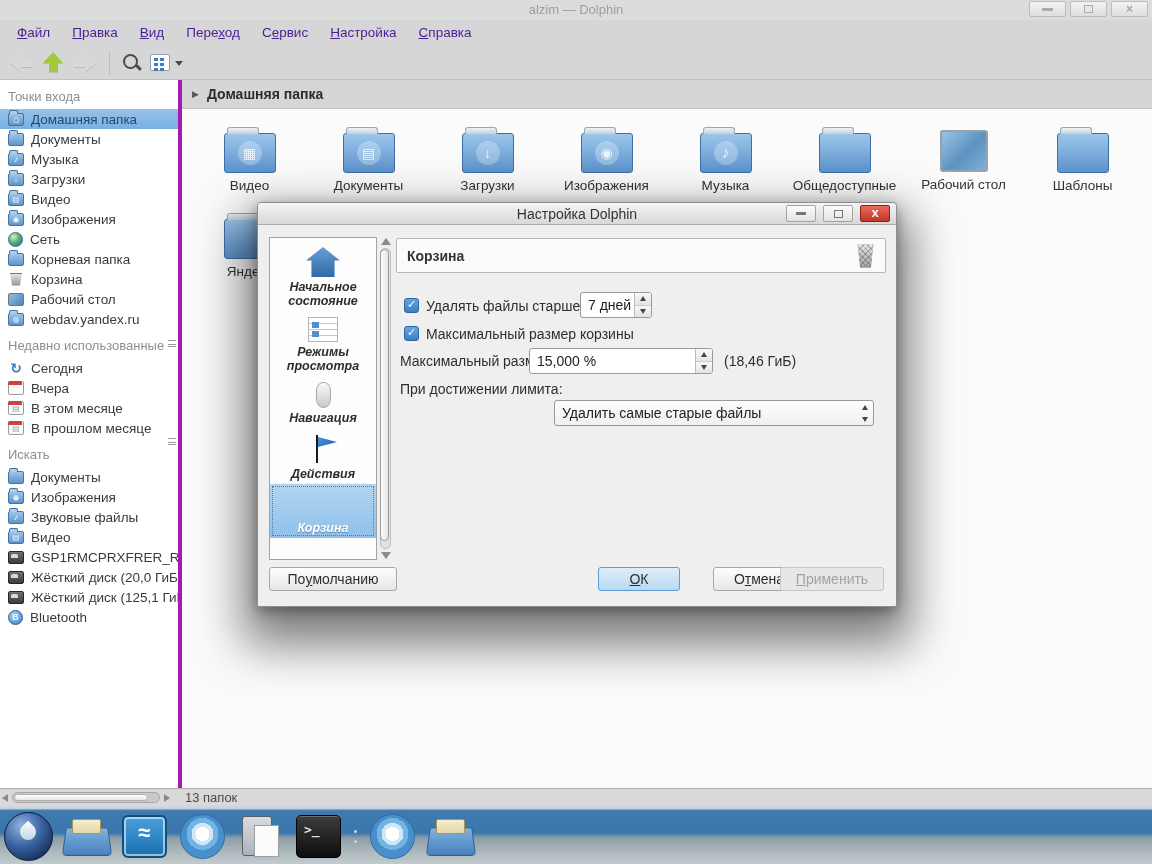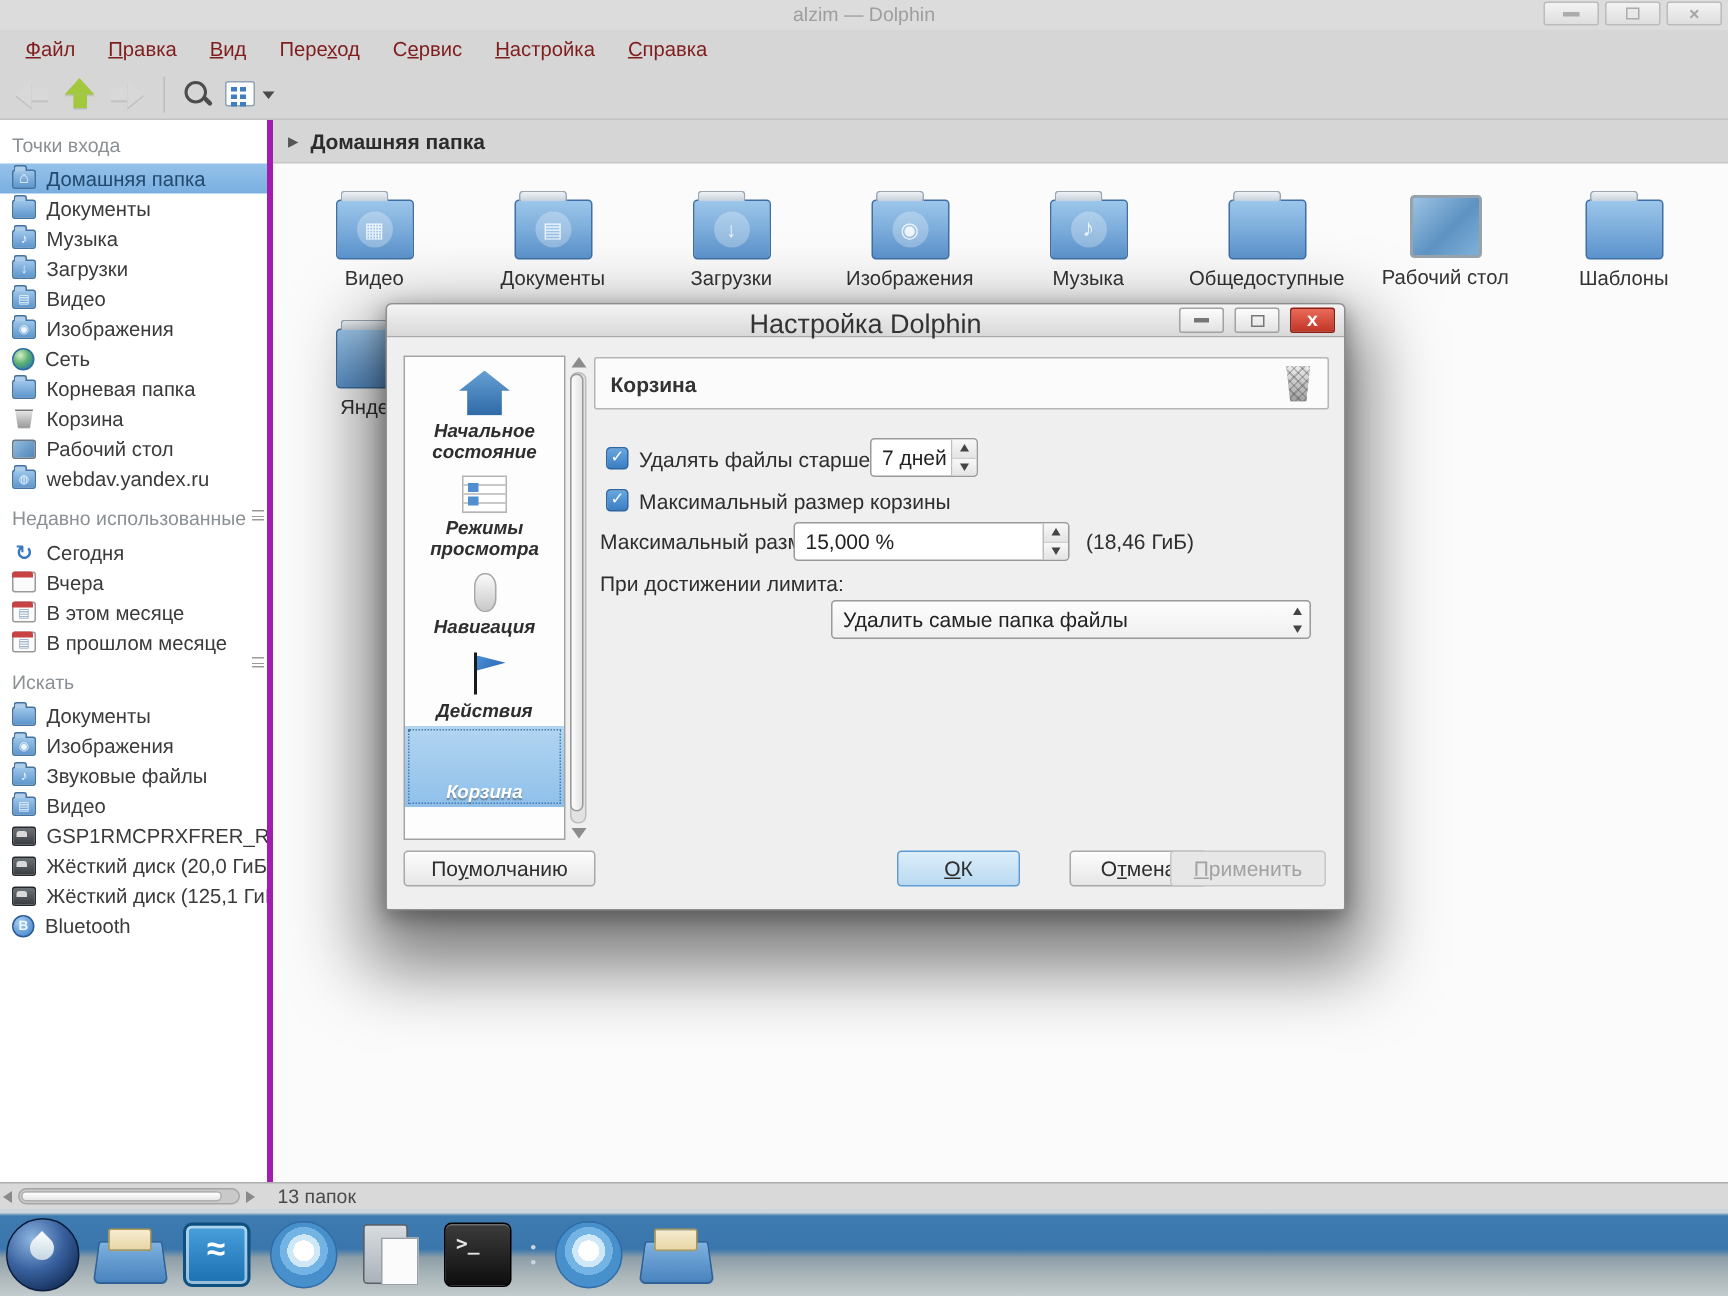--- a/index.html
+++ b/index.html
@@ -13,21 +13,21 @@
   .titlebar .title{position:absolute;left:0;right:0;top:2px;text-align:center;color:#9e9e9e;font-size:13px;}
   .winbtns{position:absolute;right:4px;top:1px;display:flex;gap:4px;}
   .wb{width:37px;height:16px;border:1px solid #bcbcbc;border-radius:2px;background:linear-gradient(#f3f3f3,#dedede);
       display:flex;align-items:center;justify-content:center;}
   .wb-min{width:11px;height:3px;background:#ababab;}
   .wb-max{width:9px;height:8px;border:1px solid #ababab;background:#e8e8e8;}
   .wb-x{color:#a6a6a6;font-weight:bold;font-size:12px;line-height:1;}
 
   
   .menubar{position:absolute;left:0;top:20px;width:1152px;height:26px;display:flex;align-items:center;padding-left:6px;}
-  .menu-item{padding:0 11px;line-height:26px;color:#7f1d1d;font-size:13.5px;cursor:default;}
+  .menu-item{padding:0 11px;line-height:26px;color:#4c1d95;font-size:13.5px;cursor:default;}
 
   
   .toolbar{position:absolute;left:0;top:46px;width:1152px;height:34px;display:flex;align-items:center;gap:7px;padding-left:8px;
            border-bottom:1px solid #c2c2c2;}
   .arr{position:relative;width:26px;height:22px;filter:drop-shadow(0 1px 0 #bbb);}
   .arr .head{position:absolute;width:0;height:0;border:9px solid transparent;top:2px;}
   .arr .bar{position:absolute;top:7px;width:11px;height:8px;}
   .arr.back .head{left:2px;border-left:none;border-right:11px solid #d8d8d8;}
   .arr.back .bar{left:13px;background:#d8d8d8;}
   .arr.fwd .head{right:2px;border-right:none;border-left:11px solid #d8d8d8;}
@@ -112,21 +112,21 @@
   .ficon[data-icon="desktop"]{width:48px;height:42px;margin-top:5px;border:2px solid #98a2aa;border-radius:3px;
          background:linear-gradient(135deg,#9cc2e2 0%,#5d92c2 55%,#7fb0d8 100%);}
   .ficon[data-icon="desktop"]::before{display:none;}
 
   
   .dialog{position:absolute;left:257px;top:202px;width:640px;height:405px;background:#efefef;
           border:1px solid #8e8e8e;border-radius:4px 4px 2px 2px;z-index:10;
           box-shadow:0 24px 48px 14px rgba(0,0,0,.5),0 4px 14px rgba(0,0,0,.35);}
   .dlg-titlebar{position:absolute;left:0;top:0;right:0;height:22px;background:linear-gradient(#f4f4f4,#d8d8d8);
           border-bottom:1px solid #aaa;border-radius:4px 4px 0 0;}
-  .dlg-title{position:absolute;left:0;right:0;top:3px;text-align:center;font-size:18px;color:#333;}
+  .dlg-title{position:absolute;left:0;right:0;top:3px;text-align:center;font-size:14px;color:#333;}
   .dlg-btns{position:absolute;right:6px;top:2px;display:flex;gap:7px;}
   .dwb{width:30px;height:17px;border:1px solid #a2a2a2;border-radius:2px;background:linear-gradient(#fcfcfc,#e2e2e2);
        display:flex;align-items:center;justify-content:center;}
   .dwb-min{width:10px;height:3px;background:#777;}
   .dwb-max{width:9px;height:8px;border:1.5px solid #777;}
   .dwb.close{background:linear-gradient(#e96a58,#c23527);border-color:#8e1e12;}
   .dwb-x{color:#fff;font-weight:bold;font-size:13px;line-height:1;margin-top:-2px;}
 
   .nav-list{position:absolute;left:11px;top:34px;width:108px;height:323px;background:#fdfdfd;border:1px solid #a2a2a2;
             padding-top:3px;overflow:hidden;}
@@ -553,21 +553,21 @@
           </i>
           <i>
             <span class="tri-down"></span>
           </i>
         </span>
     </span>
     <span class="dlg-row-label" style="left:466px;top:150px;">(18,46 ГиБ)</span>
 
     <span class="dlg-row-label" style="left:142px;top:178px;">При достижении лимита:</span>
     <span class="spin" style="left:296px;top:197px;width:320px;background:linear-gradient(#fdfdfd,#f0f0f0);">
-      <span class="val">Удалить самые папка файлы</span>
+      <span class="val">Удалить самые старые файлы</span>
       <span class="sbtns" style="border-left:none;background:none;">
           <i style="background:none;border:none;">
             <span class="tri-up"></span>
           </i>
           <i style="background:none;">
             <span class="tri-down"></span>
           </i>
         </span>
     </span>
 

